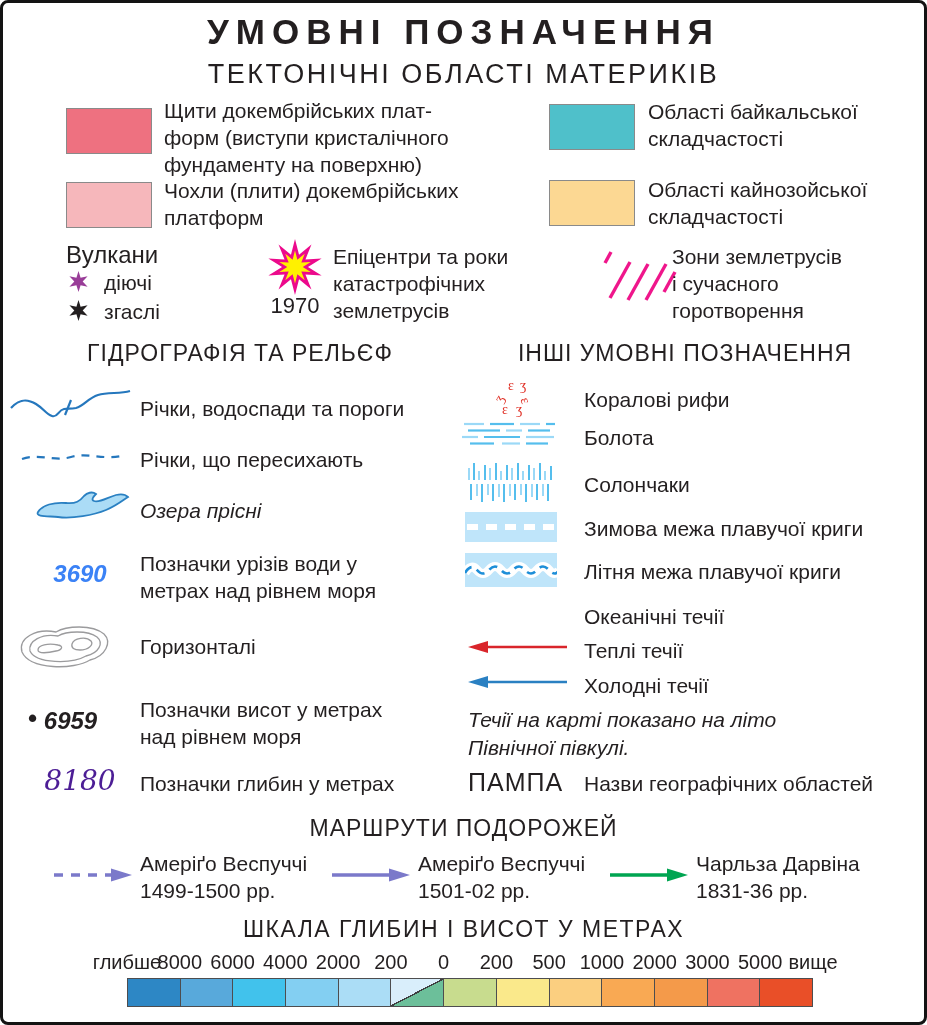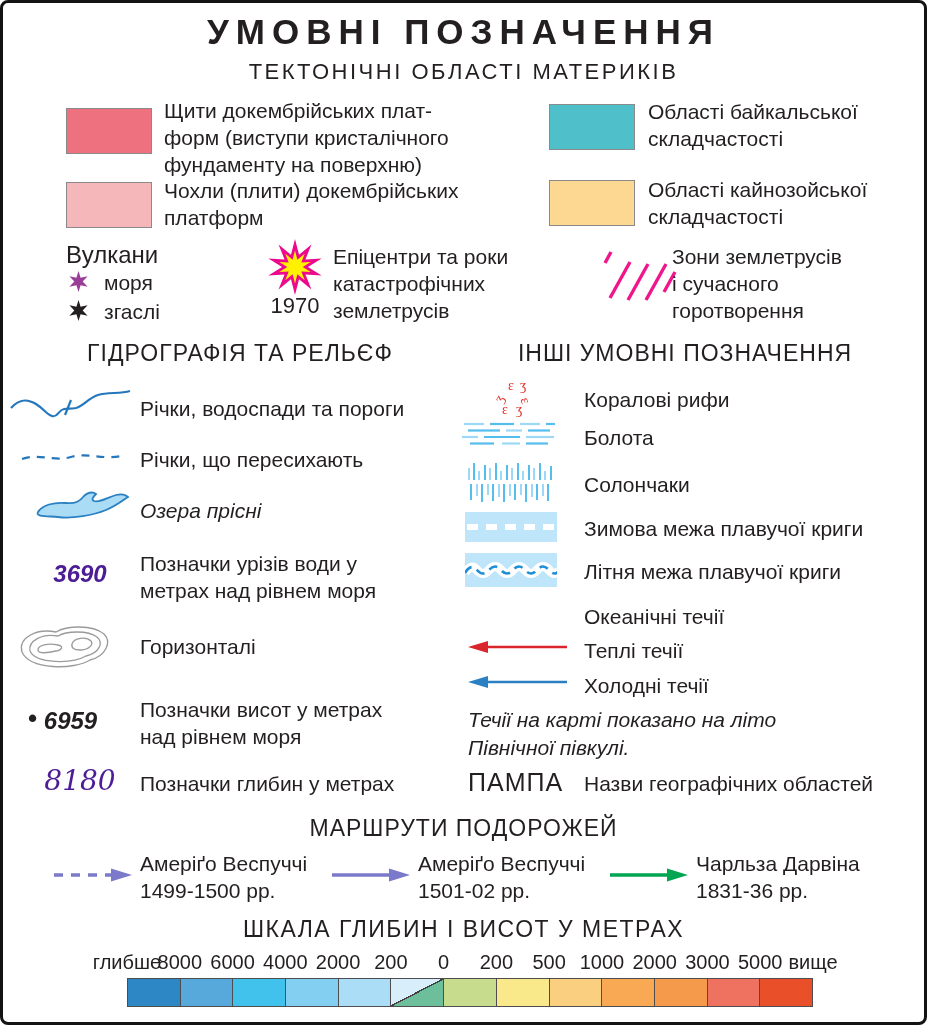--- a/index.html
+++ b/index.html
@@ -1,26 +1,26 @@
 <!DOCTYPE html>
 <html><head>
 <meta charset="utf-8">
 <style>
   html,body{margin:0;padding:0;background:#fff;}
   body{font-family:"Liberation Sans","DejaVu Sans",sans-serif;color:#231f20;}
   .page{position:relative;width:927px;height:1025px;background:#fff;overflow:hidden;}
   .frame{position:absolute;inset:0;border:3px solid #131313;border-radius:8px;pointer-events:none;}
   .abs{position:absolute;}
   .title{top:12px;left:0;width:100%;text-align:center;font-size:35px;font-weight:bold;letter-spacing:7px;}
-  .subtitle{top:59px;left:0;width:100%;text-align:center;font-size:22px;letter-spacing:2.5px;}
+  .subtitle{top:59px;left:0;width:100%;text-align:center;font-size:27px;letter-spacing:2.5px;}
   .lbl{font-size:21px;line-height:27px;white-space:pre-line;}
   .swatch{width:86px;height:46px;border:1.5px solid #8a8a8a;box-sizing:border-box;}
   .sec-head{font-size:23px;letter-spacing:1px;text-align:center;}
   .vol-head{font-size:24px;font-weight:500;}
-  .num-blue{color:#4c1d95;font-style:italic;font-size:24px;font-weight:bold;}
+  .num-blue{color:#3b82f6;font-style:italic;font-size:24px;font-weight:bold;}
   .num-black{font-style:italic;font-size:24px;font-weight:bold;text-align:right;}
   .depth-serif{color:#4c1d95;font-style:italic;font-size:28px;font-family:"DejaVu Serif","Liberation Serif",serif;}
   .pampa{font-size:25px;letter-spacing:1px;}
   .note{font-size:21px;line-height:28px;font-style:italic;white-space:pre-line;}
   .year{font-size:22px;}
   .scale-head{font-size:23px;letter-spacing:1.5px;text-align:center;width:100%;}
   .scale-labels{position:absolute;left:127px;top:951px;width:686px;height:24px;}
   .scale-label{position:absolute;transform:translateX(-50%);font-size:20px;white-space:nowrap;}
   .scale-bar{position:absolute;left:127px;top:978px;width:686px;height:29px;display:flex;border:1px solid #4d4d4f;box-sizing:border-box;}
   .scale-cell{flex:1;border-right:1px solid #4d4d4f;box-sizing:border-box;}
@@ -48,21 +48,21 @@
 платформ</div>
 
   <div class="abs swatch" style="left: 549px; top: 180px; background: rgb(252, 216, 147);"></div>
   <div class="abs lbl" style="left:648px;top:176px;width:270px;">Області кайнозойської
 складчастості</div>
 
   <div class="abs vol-head" style="left:66px;top:241px;">Вулкани</div>
   <svg class="abs" style="left:67px;top:270px;" width="23" height="23" viewBox="0 0 22 22">
     <polygon points="11,1 13,7.5 19.7,6 15,11 19.7,16 13,14.5 11,21 9,14.5 2.3,16 7,11 2.3,6 9,7.5" fill="#993d98"></polygon>
   </svg>
-  <div class="abs lbl" style="left:104px;top:269px;">моря</div>
+  <div class="abs lbl" style="left:104px;top:269px;">діючі</div>
   <svg class="abs" style="left:67px;top:299px;" width="23" height="23" viewBox="0 0 22 22">
     <polygon points="11,1 13,7.5 19.7,6 15,11 19.7,16 13,14.5 11,21 9,14.5 2.3,16 7,11 2.3,6 9,7.5" fill="#231f20"></polygon>
   </svg>
   <div class="abs lbl" style="left:104px;top:298px;">згаслі</div>
 
   <svg class="abs" style="left:266px;top:238px;" width="58" height="58" viewBox="0 0 56 56">
     <polygon fill="#ec098c" points="28,1 31.9,16.1 43.9,6.2 38.1,20.7 53.7,19.7 40.5,28 53.7,36.3 38.1,35.3 43.9,49.8 31.9,39.9 28,55 24.1,39.9 12.1,49.8 17.9,35.3 2.3,36.3 15.5,28 2.3,19.7 17.9,20.7 12.1,6.2 24.1,16.1"></polygon>
     <polygon fill="#fff100" points="28,12 30.3,20.9 37.4,15.1 34.1,23.6 43.2,23.1 35.5,28 43.2,32.9 34.1,32.4 37.4,40.9 30.3,35.1 28,44 25.7,35.1 18.6,40.9 21.9,32.4 12.8,32.9 20.5,28 12.8,23.1 21.9,23.6 18.6,15.1 25.7,20.9"></polygon>
   </svg>
   <div class="abs year" style="left:255px;top:293px;width:80px;text-align:center;">1970</div>

